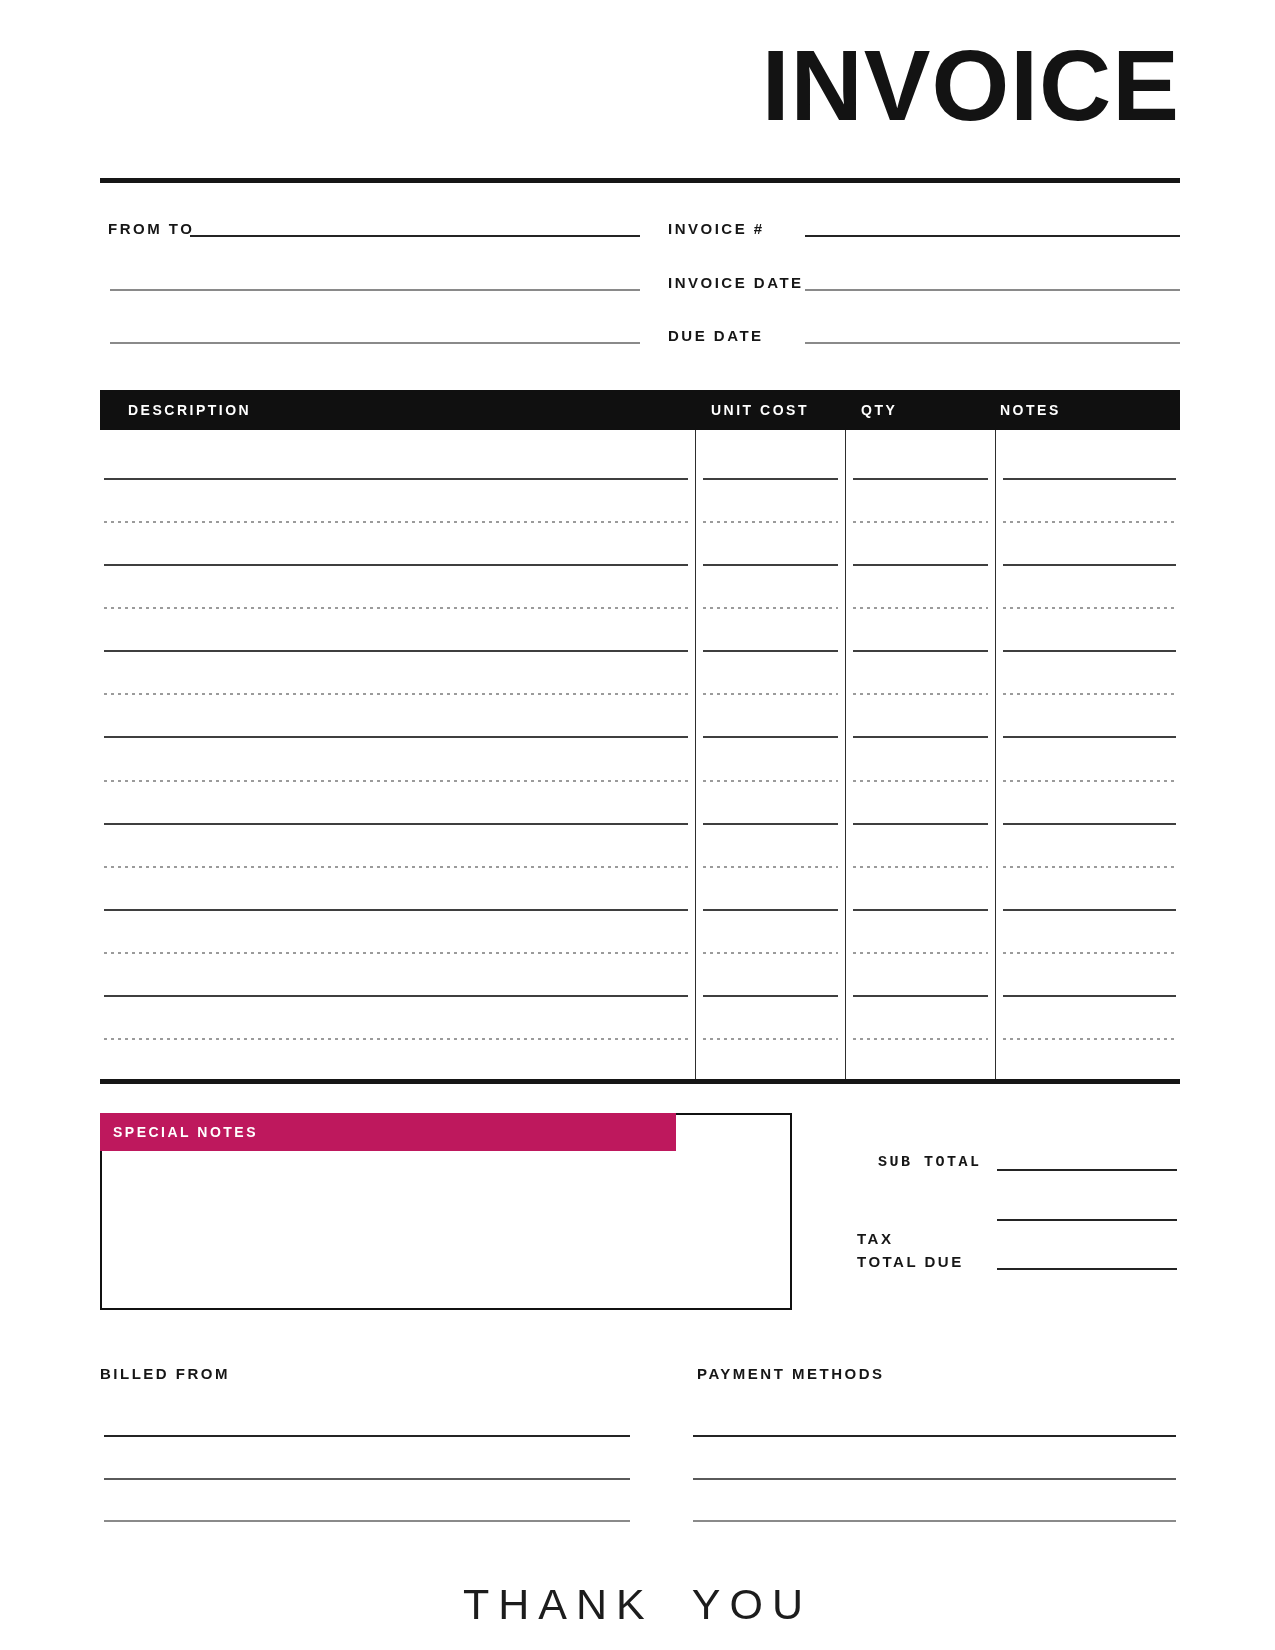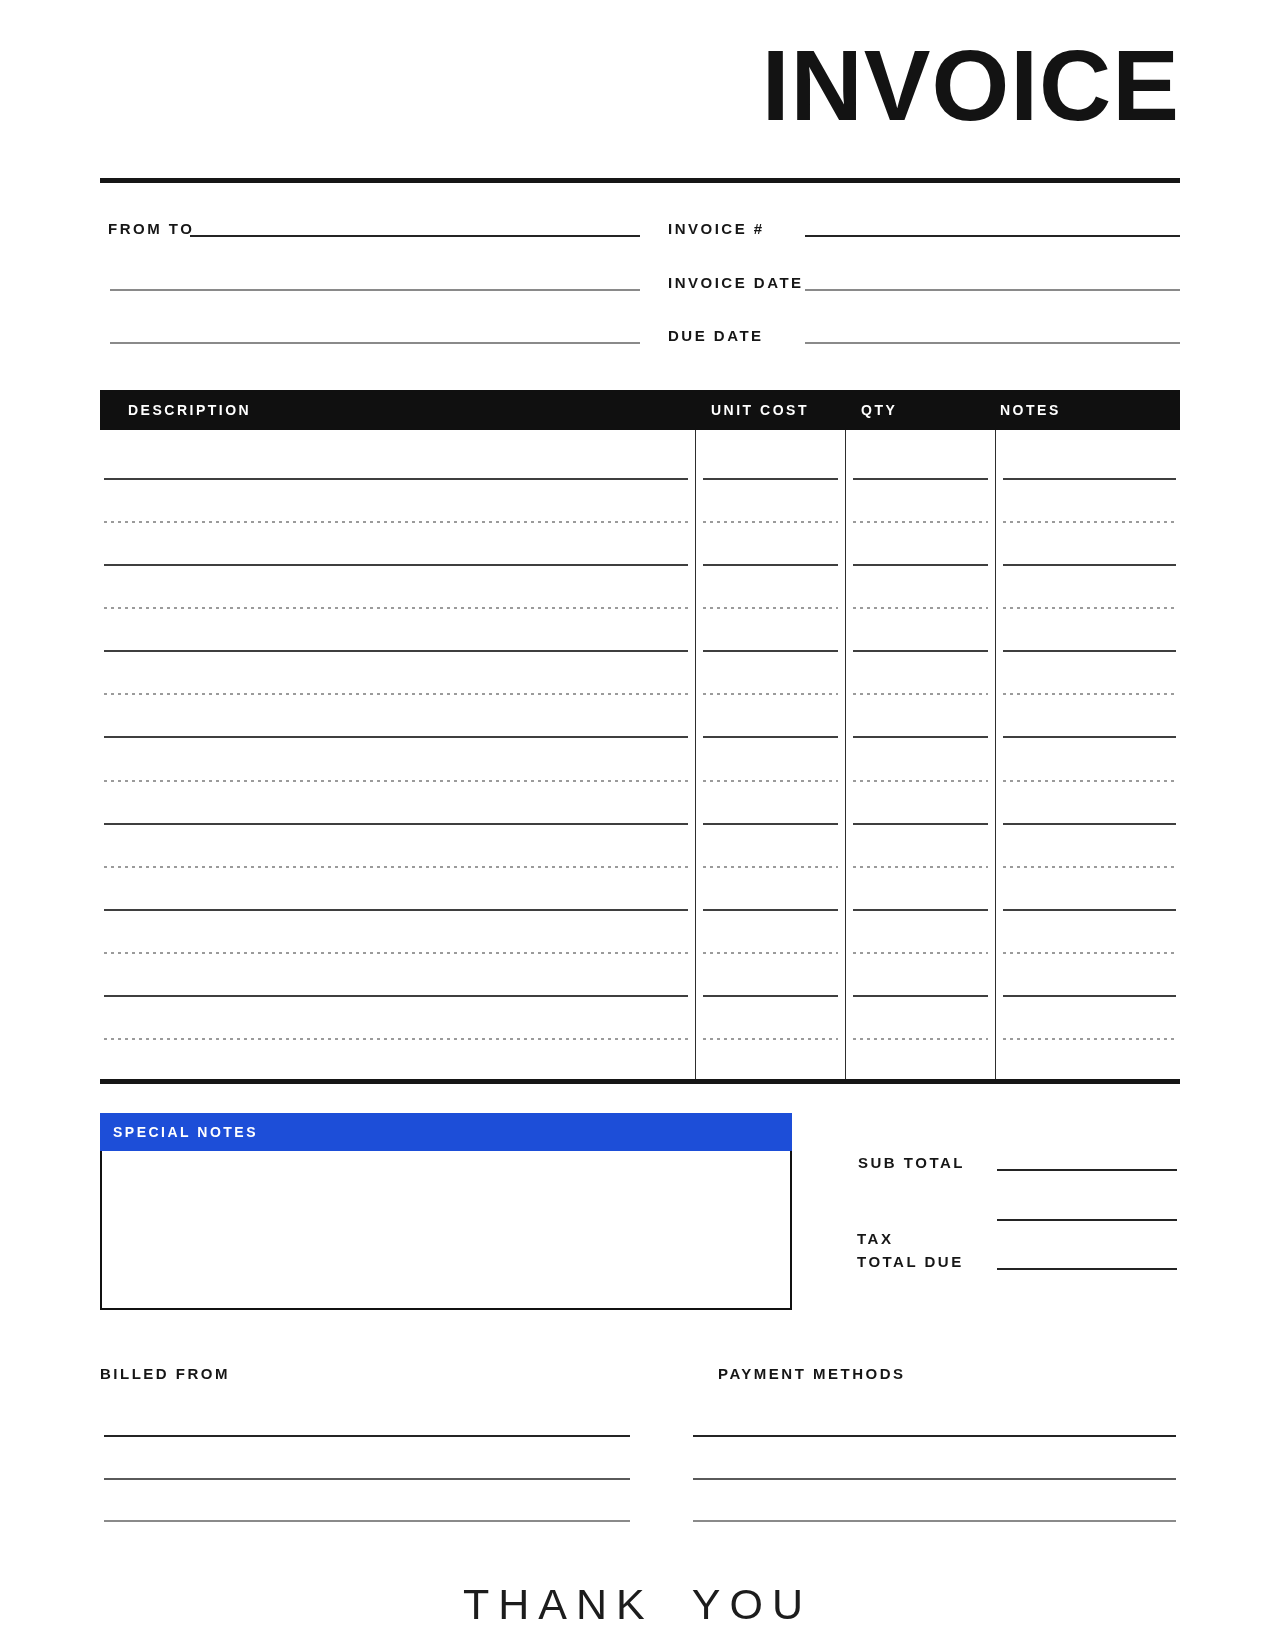--- a/index.html
+++ b/index.html
@@ -41,22 +41,22 @@
   .vsep{position:absolute;width:1px;top:430px;height:651px;background:#2e2e2e;}
   .row-line{position:absolute;height:2px;}
   .row-line.solid{background:#3f3f3f;}
   .row-line.dashed{background:repeating-linear-gradient(90deg,#9b9b9b 0 3px,transparent 3px 7px);}
   
   .notes-box{
     position:absolute;left:100px;top:1113px;width:692px;height:197px;
     border:2px solid #111;box-sizing:border-box;background:#fff;
   }
   .notes-bar{
-    position:absolute;left:-2px;top:-2px;width:692px;height:38px;
-    background:#1d4ed8;
+    position:absolute;left:-2px;top:-2px;width:576px;height:38px;
+    background:#be185d;
   }
   .notes-bar .lbl-white{
     position:absolute;left:13px;top:0;line-height:38px;color:#ffffff;
     font-size:14px;font-weight:bold;letter-spacing:2.5px;white-space:nowrap;
   }
   .notes-area{position:absolute;left:4px;top:40px;right:4px;bottom:4px;}
   
   .thankyou{
     position:absolute;left:0;right:0;top:1580px;text-align:center;
     font-size:43px;font-weight:300;letter-spacing:9px;word-spacing:18px;
@@ -157,34 +157,34 @@
 
   <div class="rule" style="left:100px;top:1079px;width:1080px;height:5px;"></div>
 
   <div class="notes-box">
     <div class="notes-bar">
       <span class="lbl-white">SPECIAL NOTES</span>
     </div>
     <div class="notes-area"></div>
   </div>
 
-  <span class="lbl" style="left:858px;top:1155px;">SUB TOTAL</span>
+  <span class="lbl" style="left:878px;top:1155px;font-family:Liberation Mono, monospace;">SUB TOTAL</span>
   <div class="fill dark" style="left:997px;top:1169px;width:180px;"></div>
 
   <span class="lbl" style="left:857px;top:1205px;margin-top:26px;">TAX</span>
   <div class="fill dark" style="left:997px;top:1219px;width:180px;"></div>
 
   <span class="lbl" style="left:857px;top:1254px;">TOTAL DUE</span>
   <div class="fill dark" style="left:997px;top:1268px;width:180px;"></div>
 
   <span class="lbl" style="left:100px;top:1366px;">BILLED FROM</span>
   <div class="fill dark" style="left:104px;top:1435px;width:526px;"></div>
   <div class="fill mid" style="left:104px;top:1478px;width:526px;"></div>
   <div class="fill gray" style="left:104px;top:1520px;width:526px;"></div>
 
-  <span class="lbl" style="left:697px;top:1366px;margin-left:21px;">PAYMENT METHODS</span>
+  <span class="lbl" style="left:697px;top:1366px;">PAYMENT METHODS</span>
   <div class="fill dark" style="left:693px;top:1435px;width:483px;"></div>
   <div class="fill mid" style="left:693px;top:1478px;width:483px;"></div>
   <div class="fill gray" style="left:693px;top:1520px;width:483px;"></div>
 
   <div class="thankyou">THANK YOU</div>
 
 </div>
 
 </body></html>

